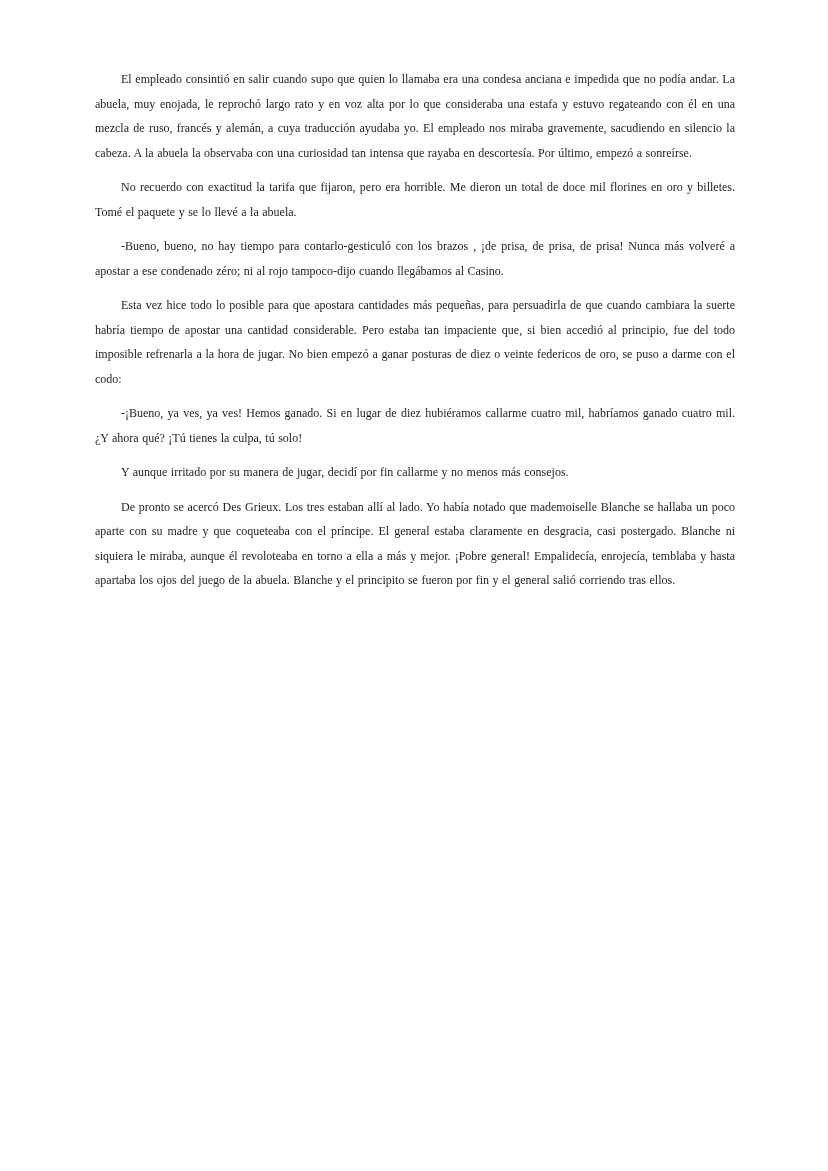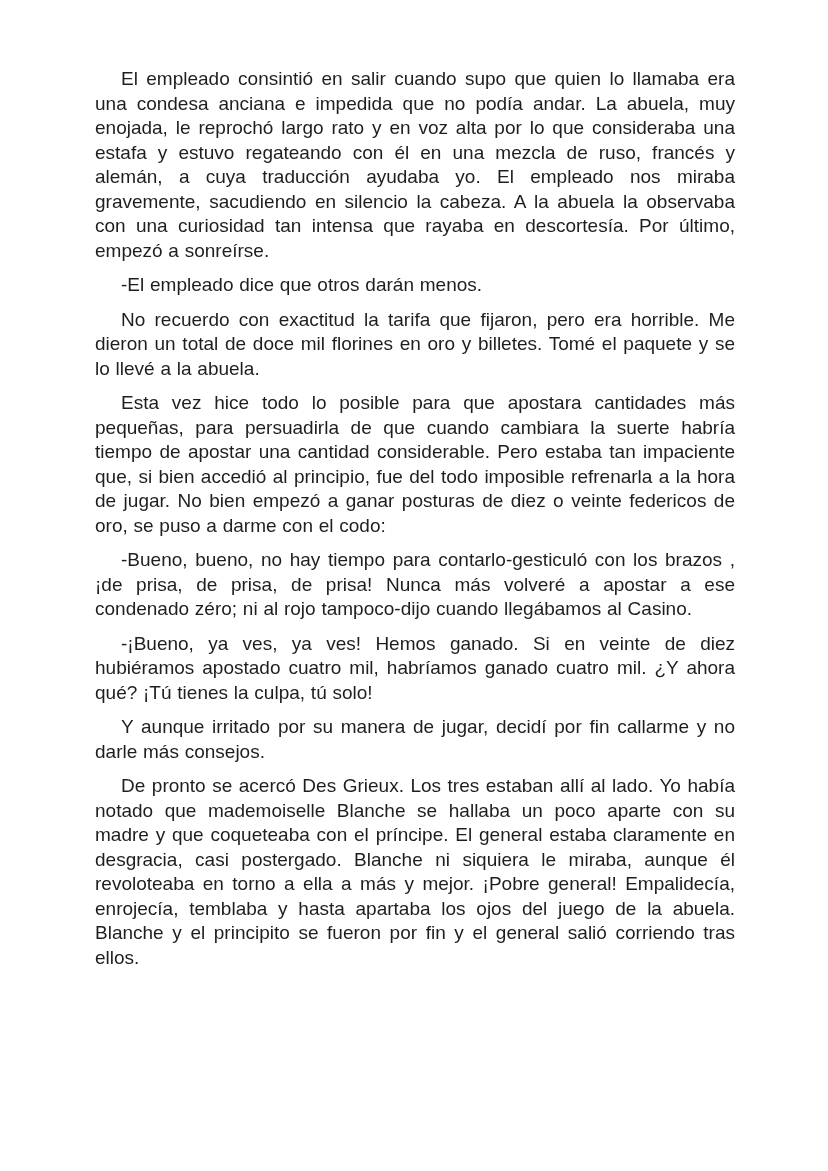--- a/index.html
+++ b/index.html
@@ -10,37 +10,36 @@
     width: 828px;
     height: 1171px;
     background: #ffffff;
     overflow: hidden;
   }
   .page {
     box-sizing: border-box;
     width: 828px;
     height: 1171px;
     padding: 67px 93px 0 95px;
-    font-family: Liberation Sans, sans-serif;
-    font-size: 19px;
+    font-family: Liberation Serif, serif;
+    font-size: 12px;
     line-height: 24.5px;
     color: #1e1e1e;
     text-align: justify;
   }
   .page p {
     margin: 0 0 10px 0;
     text-indent: 26px;
     word-spacing: 0.5px;
   }
 </style>
 </head>
 <body style="background-color: rgb(255, 255, 255);">
 
 <div class="page" style="color: rgb(30, 30, 30);">
   <p>El empleado consintió en salir cuando supo que quien lo llamaba era una condesa anciana e impedida que no podía andar. La abuela, muy enojada, le reprochó largo rato y en voz alta por lo que consideraba una estafa y estuvo regateando con él en una mezcla de ruso, francés y alemán, a cuya traducción ayudaba yo. El empleado nos miraba gravemente, sacudiendo en silencio la cabeza. A la abuela la observaba con una curiosidad tan intensa que rayaba en descortesía. Por último, empezó a sonreírse.</p>
-  <p>-El empleado dice que otros darán menos.</p>
   <p>No recuerdo con exactitud la tarifa que fijaron, pero era horrible. Me dieron un total de doce mil florines en oro y billetes. Tomé el paquete y se lo llevé a la abuela.</p>
+  <p>-Bueno, bueno, no hay tiempo para contarlo-gesticuló con los brazos , ¡de prisa, de prisa, de prisa! Nunca más volveré a apostar a ese condenado zéro; ni al rojo tampoco-dijo cuando llegábamos al Casino.</p>
   <p>Esta vez hice todo lo posible para que apostara cantidades más pequeñas, para persuadirla de que cuando cambiara la suerte habría tiempo de apostar una cantidad considerable. Pero estaba tan impaciente que, si bien accedió al principio, fue del todo imposible refrenarla a la hora de jugar. No bien empezó a ganar posturas de diez o veinte federicos de oro, se puso a darme con el codo:</p>
-  <p>-Bueno, bueno, no hay tiempo para contarlo-gesticuló con los brazos , ¡de prisa, de prisa, de prisa! Nunca más volveré a apostar a ese condenado zéro; ni al rojo tampoco-dijo cuando llegábamos al Casino.</p>
-  <p>-¡Bueno, ya ves, ya ves! Hemos ganado. Si en veinte de diez hubiéramos apostado cuatro mil, habríamos ganado cuatro mil. ¿Y ahora qué? ¡Tú tienes la culpa, tú solo!</p>
-  <p>Y aunque irritado por su manera de jugar, decidí por fin callarme y no darle más consejos.</p>
+  <p>-¡Bueno, ya ves, ya ves! Hemos ganado. Si en lugar de diez hubiéramos callarme cuatro mil, habríamos ganado cuatro mil. ¿Y ahora qué? ¡Tú tienes la culpa, tú solo!</p>
+  <p>Y aunque irritado por su manera de jugar, decidí por fin callarme y no menos más consejos.</p>
   <p>De pronto se acercó Des Grieux. Los tres estaban allí al lado. Yo había notado que mademoiselle Blanche se hallaba un poco aparte con su madre y que coqueteaba con el príncipe. El general estaba claramente en desgracia, casi postergado. Blanche ni siquiera le miraba, aunque él revoloteaba en torno a ella a más y mejor. ¡Pobre general! Empalidecía, enrojecía, temblaba y hasta apartaba los ojos del juego de la abuela. Blanche y el principito se fueron por fin y el general salió corriendo tras ellos.</p>
 </div>
 
 </body></html>

